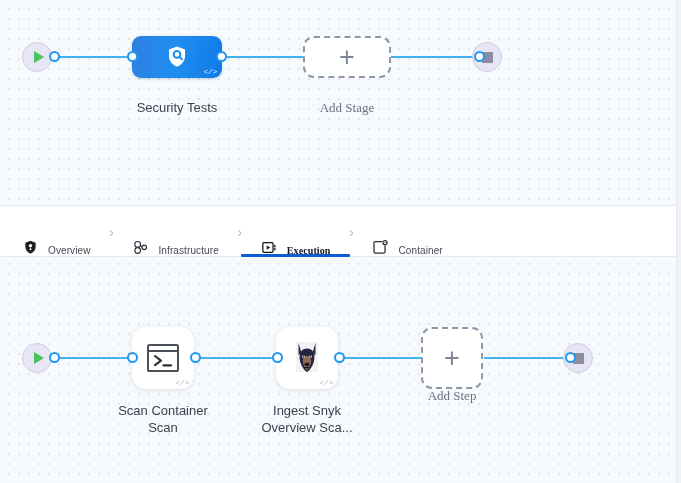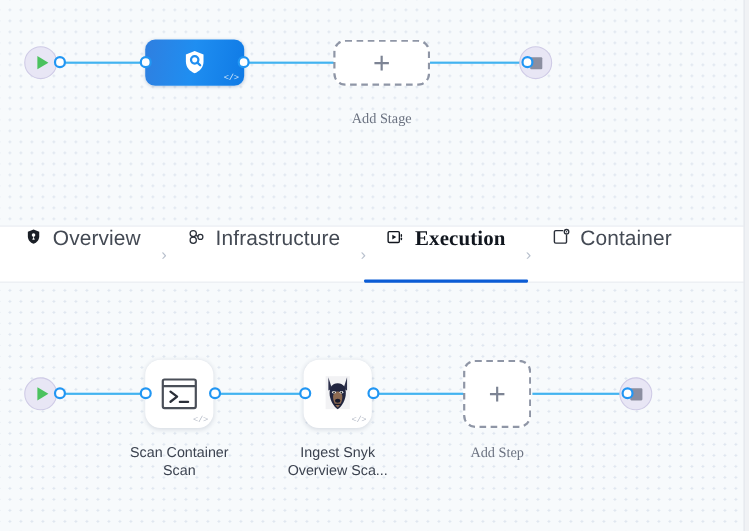--- a/index.html
+++ b/index.html
@@ -56,28 +56,28 @@
     height: 50px;
     background: #ffffff;
     border-top: 1px solid #e6eaf0;
     border-bottom: 1px solid #e6eaf0;
     display: flex;
     align-items: center;
     z-index: 30;
   }
   .tab {
     display: flex;
-    align-items: flex-start;
+    align-items: flex-end;
     gap: 9px;
     height: 49px;
     padding: 0 4px;
     cursor: pointer;
     position: relative;
     color: #444a54;
-    font-size: 19px;
+    font-size: 10px;
   }
   .tab .tab-label { white-space: nowrap; letter-spacing: .1px; }
   .tab.active { color: #11161e; font-weight: bold; font-family: Liberation Serif, serif; }
   .tab.active .tab-underline {
     position: absolute;
     left: -16px;
     right: -16px;
     bottom: -1px;
     height: 3px;
     background: #0b5cd5;
@@ -214,20 +214,21 @@
     <div class="node node-stage" style="left:132px; top:36px;">
       <svg class="stage-ico" width="26" height="26" viewBox="0 0 24 24">
         <path d="M12 2.2 L19.4 5.1 V11 c0 4.6-3.1 8.3-7.4 9.8 C7.7 19.3 4.6 15.6 4.6 11 V5.1 Z" fill="#ffffff"></path>
         <circle cx="12" cy="9.6" r="3.1" fill="none" stroke="#1f8ef1" stroke-width="1.9"></circle>
         <line x1="14.3" y1="11.9" x2="16.6" y2="14.2" stroke="#1f8ef1" stroke-width="1.9" stroke-linecap="round"></line>
       </svg>
       <span class="code-badge on-blue">&lt;/&gt;</span>
     </div>
     <div class="port" style="left:127px; top:51px;"></div>
     <div class="port" style="left:216px; top:51px;"></div>
+    <div class="node-label" style="left:92px; top:99px; width:170px;">Security Tests</div>
 
     <div class="node node-add add-stage-box" style="left:303px; top:36px;">
       <span class="plus">+</span>
     </div>
     <div class="node-label muted" style="left:262px; top:99px; width:170px;">Add Stage</div>
 
     <div class="port" style="left:474px; top:51px;"></div>
     <div class="term" style="left:472px; top:42px;">
       <div class="stop-sq"></div>
     </div>
@@ -322,21 +323,21 @@
       <span class="code-badge on-white">&lt;/&gt;</span>
     </div>
     <div class="port" style="left:272px; top:97px;"></div>
     <div class="port" style="left:334px; top:97px;"></div>
     <div class="node-label" style="left:242px; top:147px; width:130px;">Ingest Snyk
 Overview Sca...</div>
 
     <div class="node node-add add-step-box" style="left:421px; top:72px;">
       <span class="plus">+</span>
     </div>
-    <div class="node-label muted" style="left:387px; top:147px; width:130px;">Add Step</div>
+    <div class="node-label muted" style="left:387px; top:132px; width:130px;">Add Step</div>
 
     <div class="port" style="left:565px; top:97px;"></div>
     <div class="term" style="left:563px; top:88px;">
       <div class="stop-sq"></div>
     </div>
   </div>
 
   <div class="right-rail"></div>
 </div>
 

